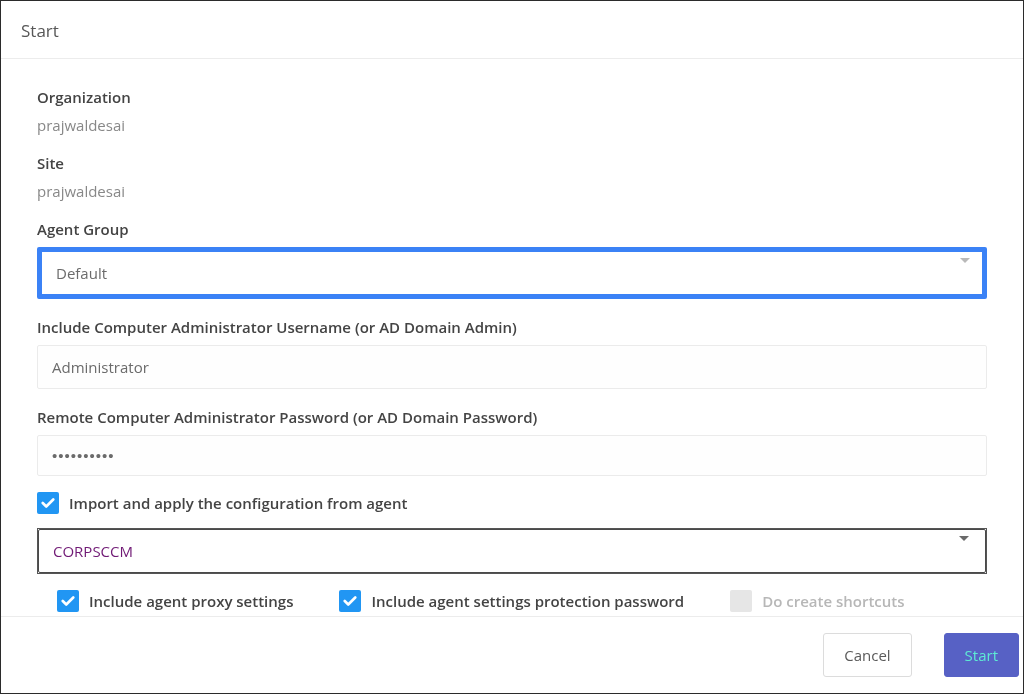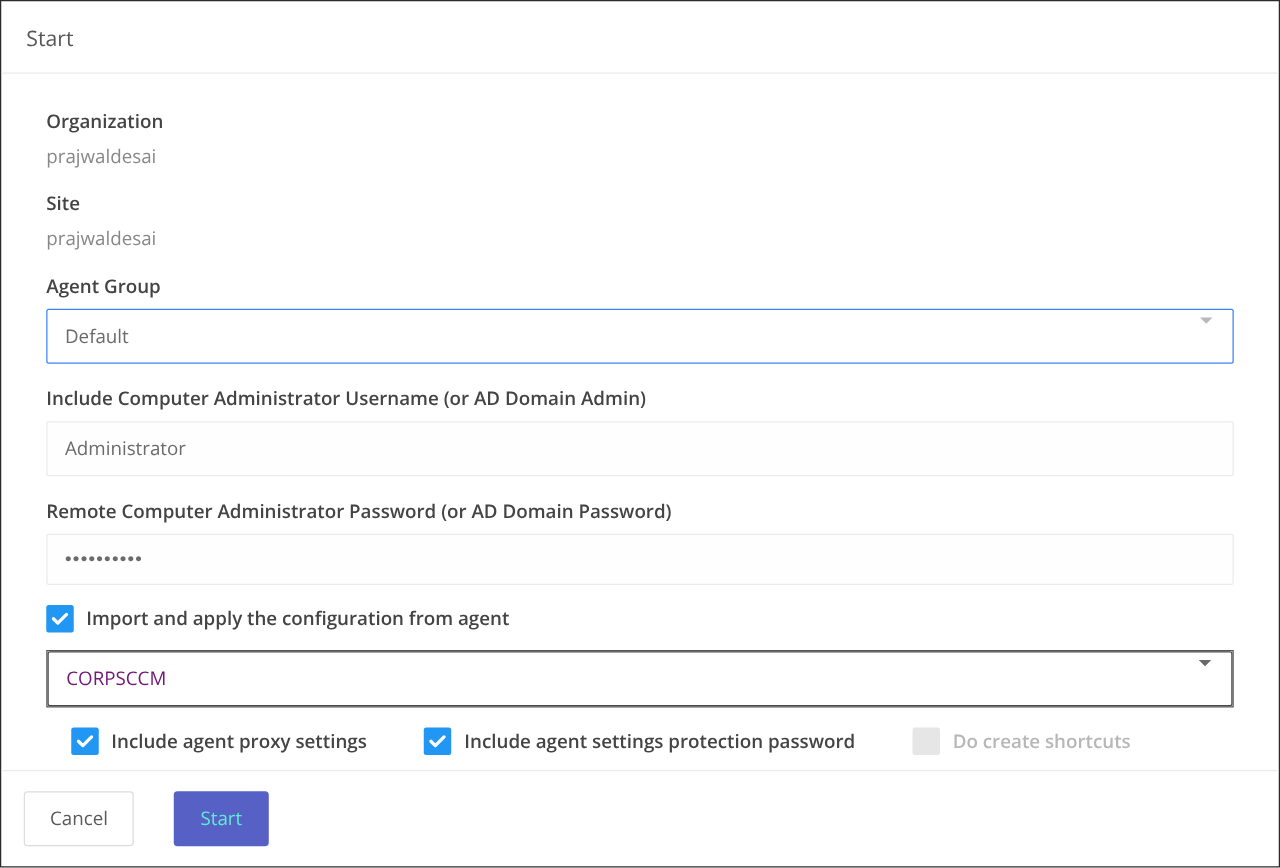--- a/index.html
+++ b/index.html
@@ -50,21 +50,21 @@
       margin-top: 8px;
       color: #888888;
       font-size: 15px;
     }
     .select-wrap {
       margin-top: 8px;
       position: relative;
     }
     .select-input {
       width: 100%;
-      border: 1px solid #3b82f6;
+      border: 5px solid #3b82f6;
       background: #ffffff;
       padding: 11px 38px 11px 14px;
       font-size: 15px;
       color: #6b6b6b;
       border-radius: 2px;
       outline: none;
       cursor: pointer;
       font-family: inherit;
       text-align: left;
     }
@@ -151,22 +151,23 @@
     .check-label {
       font-weight: 600;
       color: #444444;
       font-size: 15px;
     }
     .check-label.disabled {
       color: #b7b7b7;
     }
     .dialog-footer {
       border-top: 1px solid #ececec;
-      padding: 16px 18px;
-      display: flex;
+      padding: 16px 4px;
+      display: flex;
+      justify-content: flex-end;
       gap: 10px;
     }
     .btn {
       padding: 11px 20px;
       font-size: 15px;
       border-radius: 3px;
       border: 1px solid #dcdcdc;
       background: #ffffff;
       color: #5a5a5a;
       cursor: pointer;

